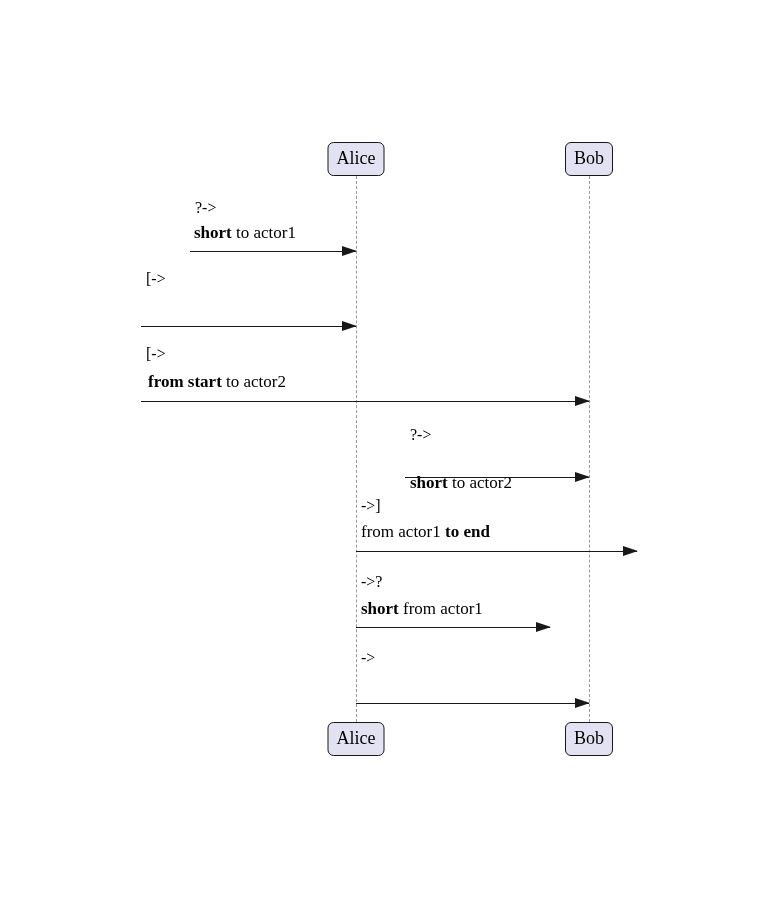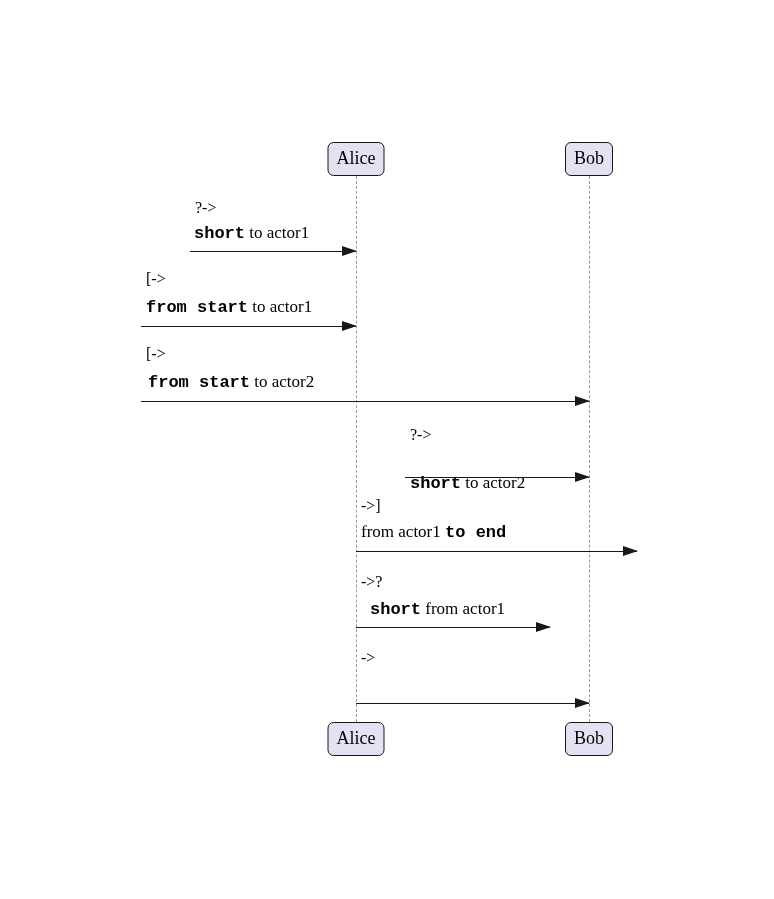--- a/index.html
+++ b/index.html
@@ -22,21 +22,21 @@
     border:1.5px solid var(--boxborder, #181818);
     border-radius:6px;
     font-size:18px; text-align:left; white-space:nowrap;
   }
   .msg-op {
     position:absolute; font-size:16px; line-height:19px; white-space:nowrap;
   }
   .msg-label {
     position:absolute; font-size:17px; line-height:21px; white-space:nowrap;
   }
-  .msg-label b { font-weight:bold;font-family:Liberation Mono, monospace; }
+  .msg-label b { font-weight:bold; }
   .arrow {
     position:absolute; height:0;
     border-top:1.4px solid var(--arrow, #181818);
   }
   .arrow .head {
     position:absolute; right:-1px; top:-6.2px;
     width:0; height:0;
     border-left:15px solid var(--arrow, #181818);
     border-top:5px solid transparent;
     border-bottom:5px solid transparent;
@@ -56,21 +56,20 @@
   <div class="actor-box" style="left:356px; top:722px;">Alice</div>
   <div class="actor-box" style="left:589px; top:722px;">Bob</div>
 
   <div class="msg-op" style="left:195px; top:198px;">?-&gt;</div>
   <div class="msg-label" style="left:194px; top:222px;"><span></span><b>short</b><span> to actor1</span></div>
   <div class="arrow" style="left:190px; top:251px; width:166px;">
       <div class="head"></div>
     </div>
 
   <div class="msg-op" style="left:146px; top:269px;">[-&gt;</div>
-  <div class="msg-label" style="left:146px; top:296px;"><span></span><b>from start</b><span> to actor1</span></div>
   <div class="arrow" style="left:141px; top:326px; width:215px;">
       <div class="head"></div>
     </div>
 
   <div class="msg-op" style="left:146px; top:344px;">[-&gt;</div>
   <div class="msg-label" style="left:148px; top:371px;"><span></span><b>from start</b><span> to actor2</span></div>
   <div class="arrow" style="left:141px; top:401px; width:448px;">
       <div class="head"></div>
     </div>
 
@@ -80,21 +79,21 @@
       <div class="head"></div>
     </div>
 
   <div class="msg-op" style="left:361px; top:496px;">-&gt;]</div>
   <div class="msg-label" style="left:361px; top:521px;text-align:center;"><span>from actor1 </span><b>to end</b><span></span></div>
   <div class="arrow" style="left:356px; top:551px; width:281px;">
       <div class="head"></div>
     </div>
 
   <div class="msg-op" style="left:361px; top:572px;">-&gt;?</div>
-  <div class="msg-label" style="left:370px; top:598px;text-align:center;"><span></span><b>short</b><span> from actor1</span></div>
+  <div class="msg-label" style="left:361px; top:598px;text-align:center;"><span></span><b>short</b><span> from actor1</span></div>
   <div class="arrow" style="left:356px; top:627px; width:194px;">
       <div class="head"></div>
     </div>
 
   <div class="msg-op" style="left:361px; top:648px;">-&gt;</div>
   <div class="arrow" style="left:356px; top:703px; width:233px;">
       <div class="head"></div>
     </div>
 
 </div>

